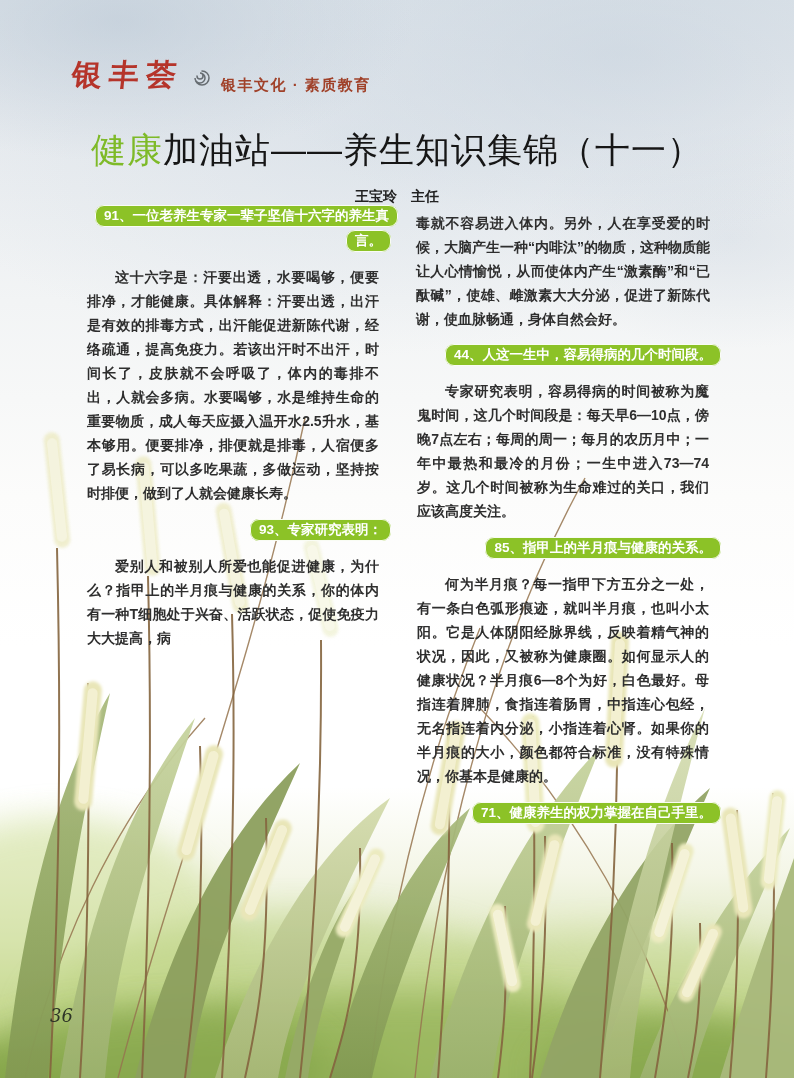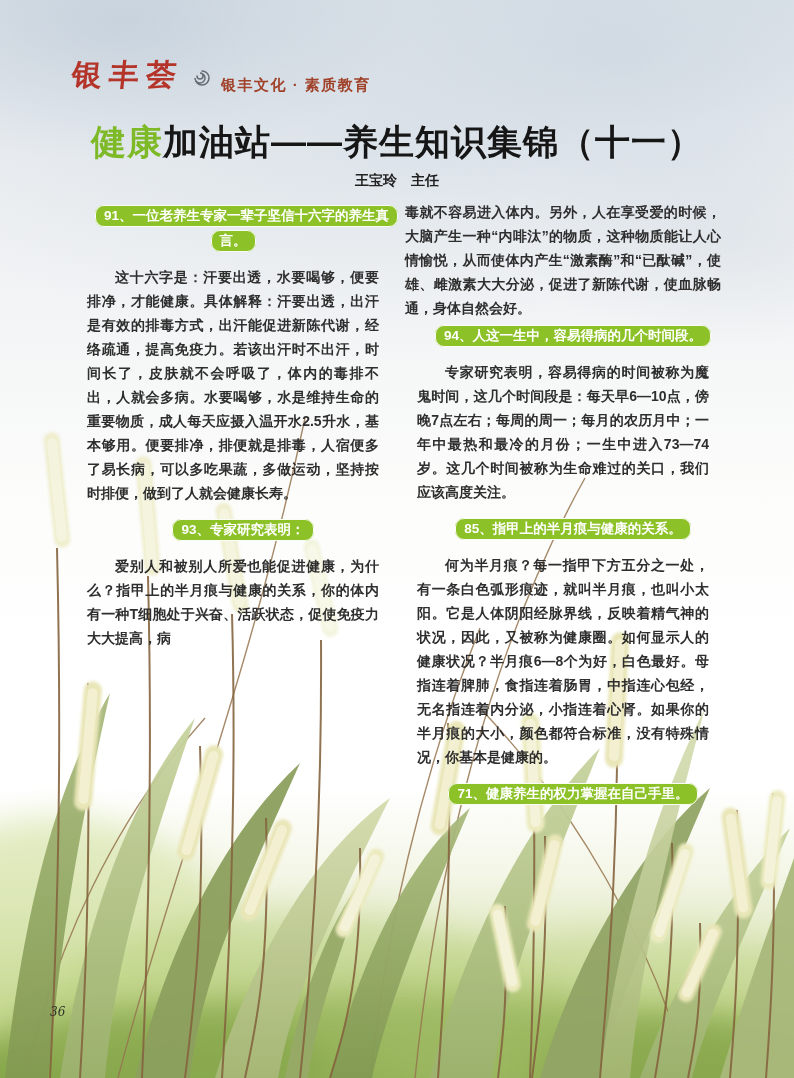--- a/index.html
+++ b/index.html
@@ -22,45 +22,45 @@
   .brand .calli{
     font-family:"DejaVu Serif",serif;font-size:30px;font-weight:700;color:#b5342a;
     letter-spacing:7px;transform:skewX(-6deg);line-height:1;
   }
   .brand .mark{width:18px;height:18px;margin-top:6px;}
   .brand .tagline{font-size:15px;font-weight:700;color:#a04129;letter-spacing:1.5px;margin-top:22px;}
 
   
   .title-wrap{position:absolute;left:0;top:112px;width:794px;text-align:center;}
   h1{
-    margin:8px;font-size:35px;font-weight:700;color:#161616;letter-spacing:1px;line-height:1.25;
+    margin:16px;font-size:35px;font-weight:400;color:#161616;letter-spacing:1px;line-height:1.25;
   }
   h1 .t-green{color:#7eba28;}
   .author{margin-top:6px;font-size:14px;font-weight:600;color:#222;}
 
   
   .columns{
     position:absolute;left:75px;top:200px;width:646px;height:530px;
     display:flex;gap:14px;
   }
   .col{width:316px;flex:0 0 316px;}
   .block{color:#2e2e2e;font-size:14px;font-weight:600;line-height:24px;text-align:justify;}
   .block.para{text-indent:2em;margin:12px;}
-  .block.para_cont{text-indent:0;margin:0;}
-  .block.heading{text-indent:20px;margin:3px 0 3px;text-align:center;}
+  .block.para_cont{text-indent:0;margin:11px;}
+  .block.heading{text-indent:20px;margin:3px 0 3px;text-align:right;}
   .sec-head{
     background:#8cc227;color:#fff;font-size:13.5px;font-weight:600;
     padding:2px 8px 3px;border-radius:9px;border:1px solid rgba(255,255,255,.95);
     box-decoration-break:clone;-webkit-box-decoration-break:clone;
   }
 
   
   .pageno{
     position:absolute;left:50px;top:1005px;z-index:3;
-    font-family:"DejaVu Serif",serif;font-size:12px;color:#2c3326;font-style:italic;
+    font-family:"DejaVu Serif",serif;font-size:18px;color:#2c3326;font-style:italic;
   }
 </style>
 </head>
 <body>
 
 <svg class="grass" width="794" height="700" viewBox="0 0 794 700" aria-hidden="true">
   <defs>
     <filter id="soft" x="-50%" y="-50%" width="200%" height="200%">
         <feGaussianBlur stdDeviation="16"></feGaussianBlur>
       </filter>
@@ -222,21 +222,21 @@
 
   <div class="columns">
     <div class="col">
         <div class="block heading"><span class="sec-head">91、一位老养生专家一辈子坚信十六字的养生真言。</span></div>
         <div class="block para">这十六字是：汗要出透，水要喝够，便要排净，才能健康。具体解释：汗要出透，出汗是有效的排毒方式，出汗能促进新陈代谢，经络疏通，提高免疫力。若该出汗时不出汗，时间长了，皮肤就不会呼吸了，体内的毒排不出，人就会多病。水要喝够，水是维持生命的重要物质，成人每天应摄入温开水2.5升水，基本够用。便要排净，排便就是排毒，人宿便多了易长病，可以多吃果蔬，多做运动，坚持按时排便，做到了人就会健康长寿。</div>
         <div class="block heading"><span class="sec-head">93、专家研究表明：</span></div>
         <div class="block para">爱别人和被别人所爱也能促进健康，为什么？指甲上的半月痕与健康的关系，你的体内有一种T细胞处于兴奋、活跃状态，促使免疫力大大提高，病</div>
       </div>
     <div class="col">
         <div class="block para_cont">毒就不容易进入体内。另外，人在享受爱的时候，大脑产生一种“内啡汰”的物质，这种物质能让人心情愉悦，从而使体内产生“激素酶”和“已酞碱”，使雄、雌激素大大分泌，促进了新陈代谢，使血脉畅通，身体自然会好。</div>
-        <div class="block heading"><span class="sec-head">94、人这一生中，容易得病的几个时间段。</span></div>
+        <div class="block heading"><span class="sec-head">44、人这一生中，容易得病的几个时间段。</span></div>
         <div class="block para">专家研究表明，容易得病的时间被称为魔鬼时间，这几个时间段是：每天早6—10点，傍晚7点左右；每周的周一；每月的农历月中；一年中最热和最冷的月份；一生中进入73—74岁。这几个时间被称为生命难过的关口，我们应该高度关注。</div>
         <div class="block heading"><span class="sec-head">85、指甲上的半月痕与健康的关系。</span></div>
         <div class="block para">何为半月痕？每一指甲下方五分之一处，有一条白色弧形痕迹，就叫半月痕，也叫小太阳。它是人体阴阳经脉界线，反映着精气神的状况，因此，又被称为健康圈。如何显示人的健康状况？半月痕6—8个为好，白色最好。母指连着脾肺，食指连着肠胃，中指连心包经，无名指连着内分泌，小指连着心肾。如果你的半月痕的大小，颜色都符合标准，没有特殊情况，你基本是健康的。</div>
         <div class="block heading"><span class="sec-head">71、健康养生的权力掌握在自己手里。</span></div>
       </div>
   </div>
 
 </div>
 
 <div class="pageno">36</div>

